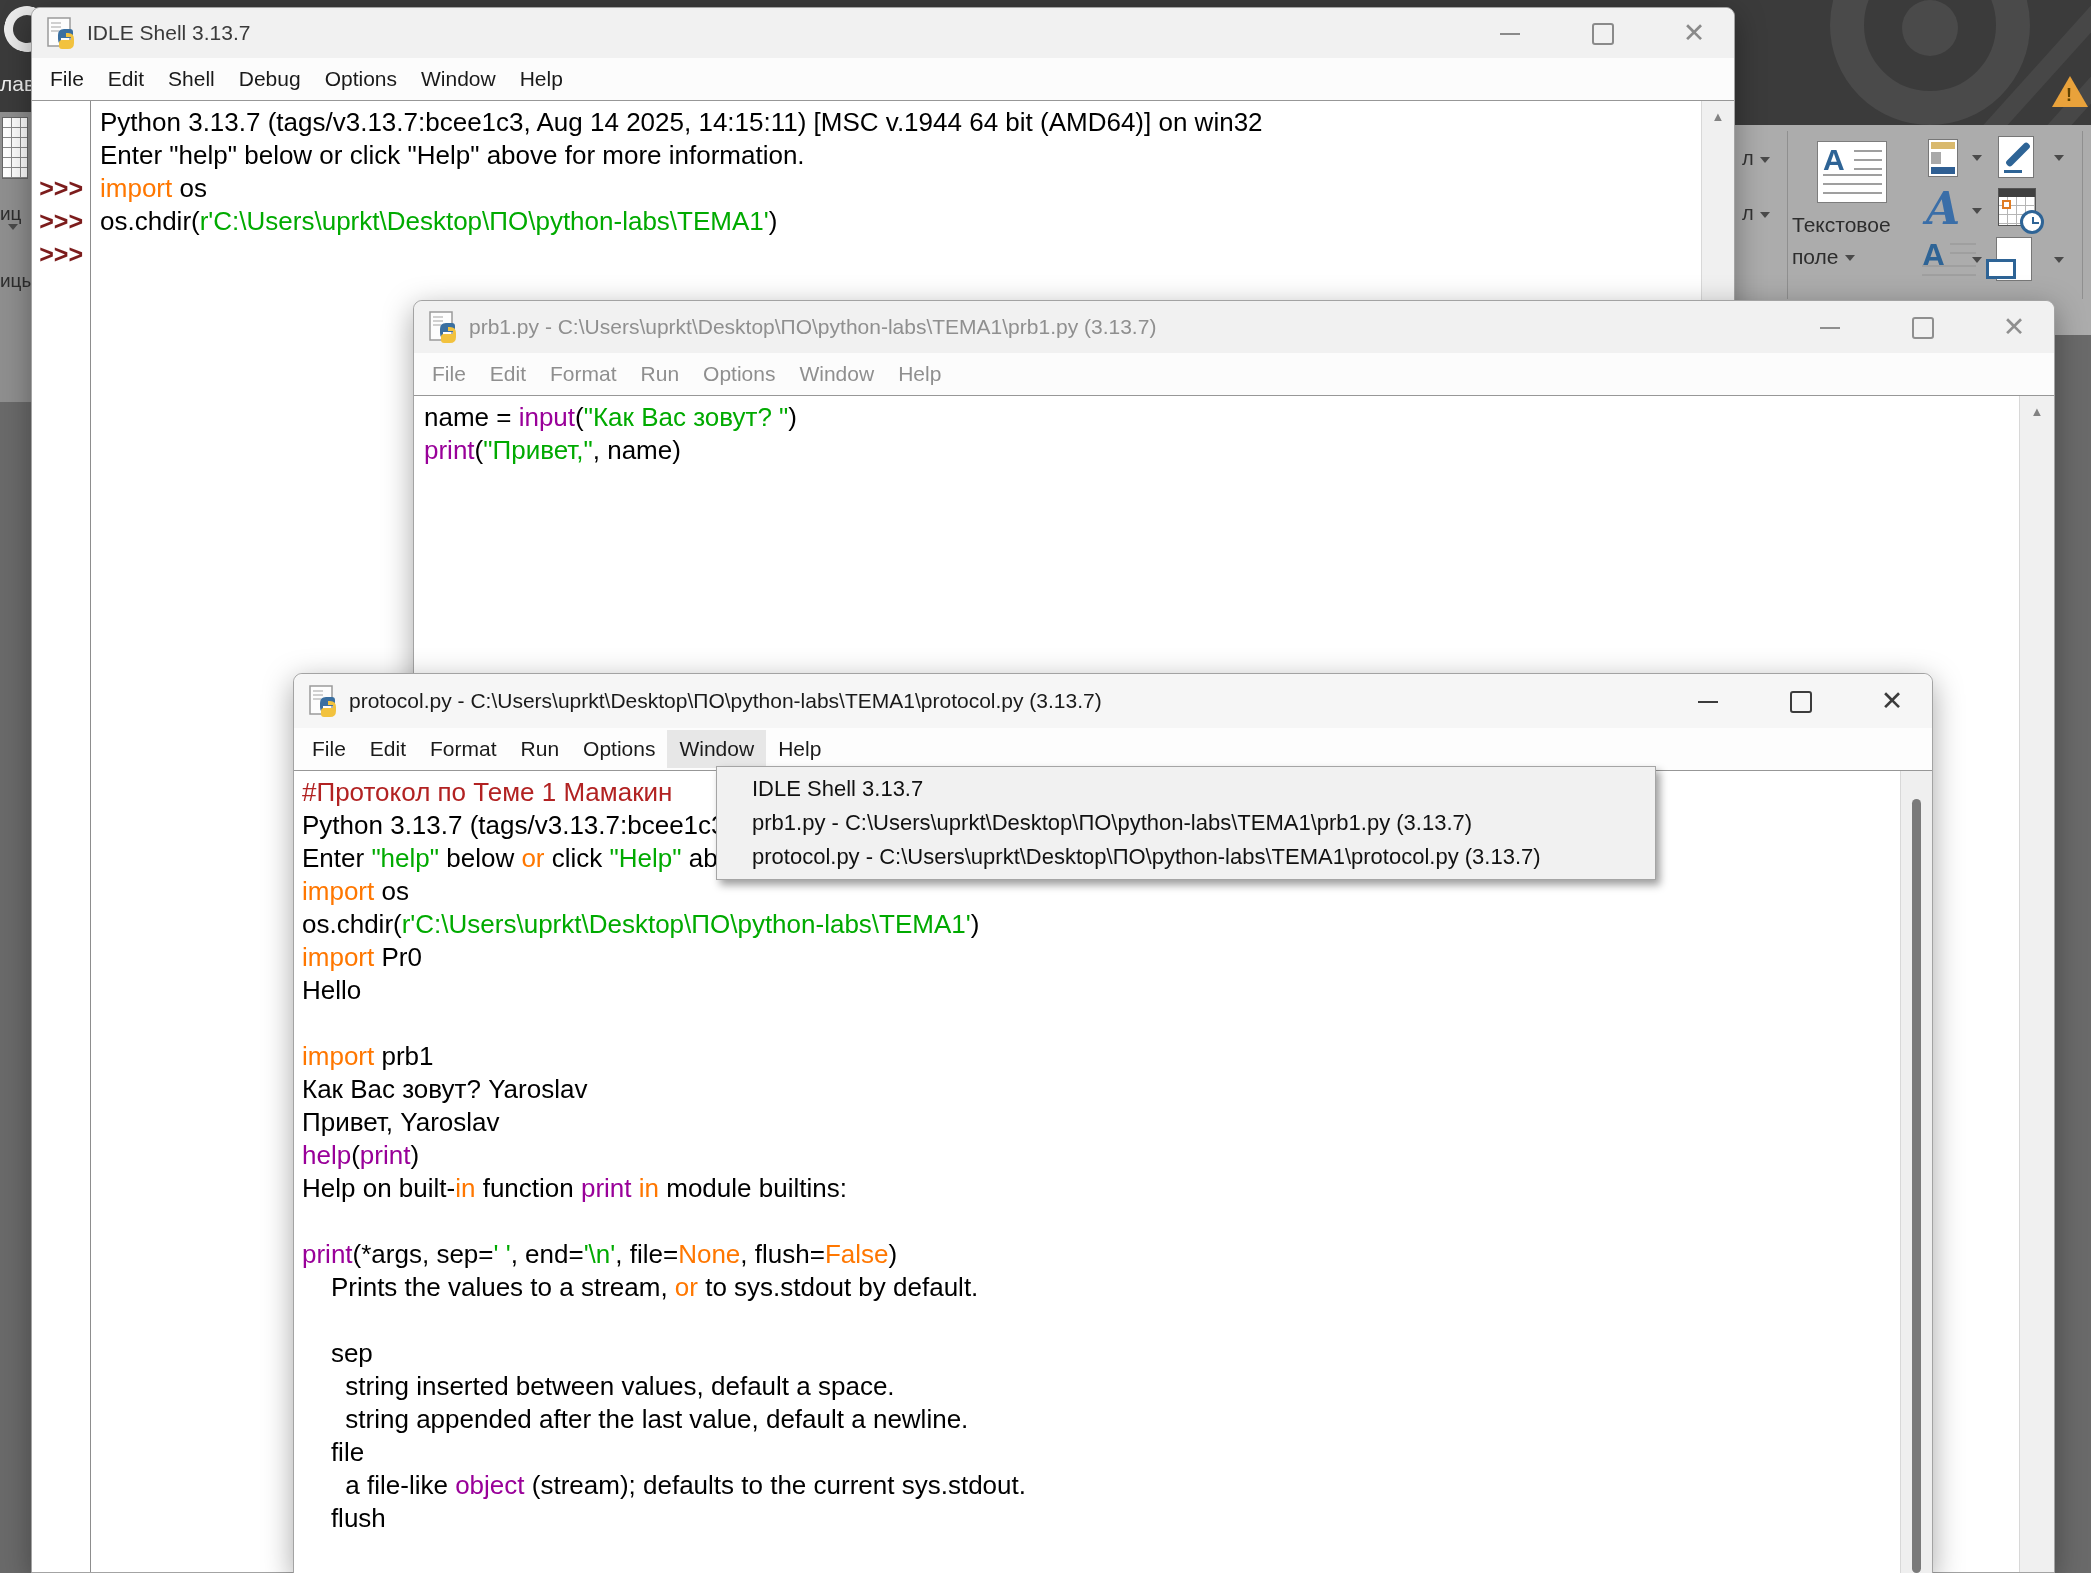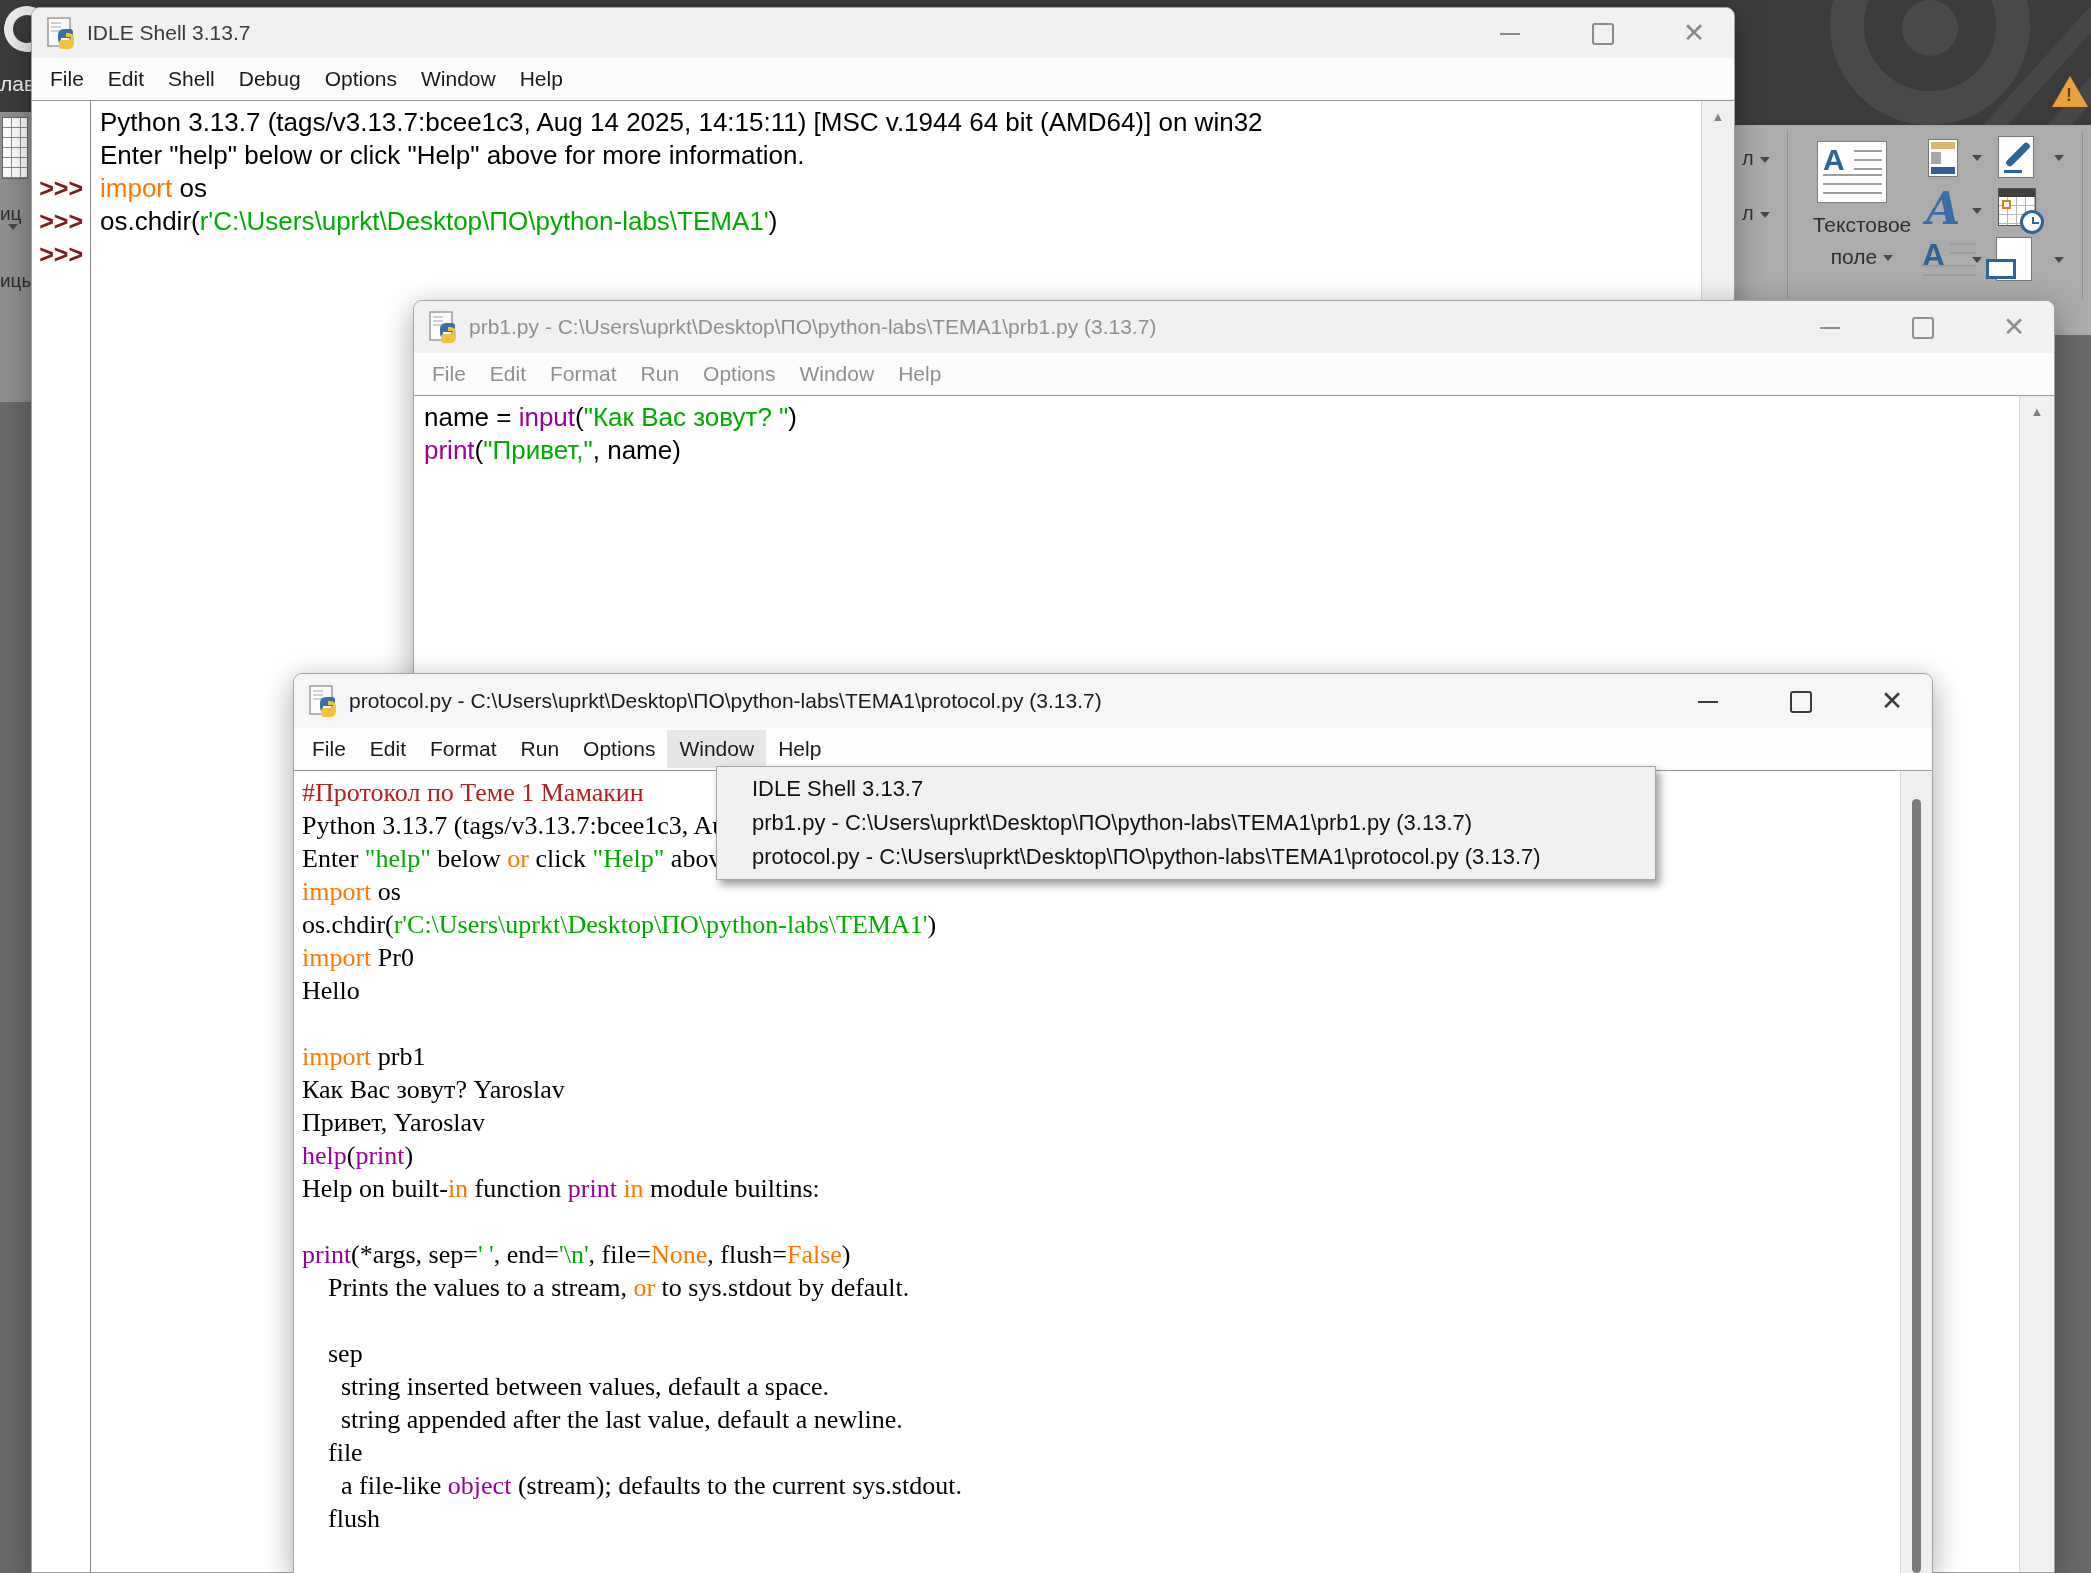--- a/index.html
+++ b/index.html
@@ -17,21 +17,21 @@
   .warn-tri { position:absolute; left:2052px; top:76px; width:0; height:0; border-left:18px solid transparent; border-right:18px solid transparent; border-bottom:31px solid #e9a23b; }
   .warn-tri .bang { position:absolute; left:-4px; top:9px; color:#5f4200; font-weight:bold; font-size:18px; }
 
   .word-ribbon { position:absolute; left:0; top:125px; width:2091px; height:210px; background:#acacac; }
   .ribbon-sep { position:absolute; top:6px; width:1px; height:168px; background:#8f8f8f; }
   .partial-lbl { position:absolute; color:#333; font-size:20px; }
   .dd-arrow { display:inline-block; width:0; height:0; border-left:5px solid transparent; border-right:5px solid transparent; border-top:6px solid #4a4a4a; margin-left:6px; vertical-align:middle; }
   .tb-icon { position:absolute; left:1817px; top:16px; width:70px; height:62px; background:#fff; border:1px solid #7d7d7d; }
   .tb-icon .tbA { position:absolute; left:5px; top:1px; color:#2e6496; font-size:30px; font-weight:bold; }
   .hlines { background:repeating-linear-gradient(to bottom,#9f9f9f 0 2px,transparent 2px 9px); position:absolute; }
-  .ribbon-btn-label { position:absolute; color:#2d2d2d; font-size:21px; width:140px; text-align:center; }
+  .ribbon-btn-label { position:absolute; color:#2d2d2d; font-size:21px; width:140px; text-align:left; }
   .mini { position:absolute; }
   .qp-icon { width:30px; height:38px; background:#fff; border:1px solid #777; }
   .qp-icon .top { position:absolute; left:2px; top:2px; right:2px; height:7px; background:#d9b96d; }
   .qp-icon .blk { position:absolute; left:2px; top:12px; width:10px; height:12px; background:#a9a9a9; }
   .qp-icon .bot { position:absolute; left:2px; bottom:2px; right:2px; height:7px; background:#2f5f93; }
   .page-icon { background:#fff; border:1px solid #777; position:absolute; }
   .wordart-a { color:#3a6ea8; font-family:"DejaVu Serif", serif; font-style:italic; font-weight:bold; font-size:44px; }
   .dropcap-a { color:#2e6496; font-weight:bold; font-size:32px; }
   .obj-rect { position:absolute; border:3px solid #2e6496; background:#fff; }
   .cal { width:38px; height:38px; position:absolute; background:#fff; border:1px solid #555; }
@@ -96,21 +96,21 @@
   #prb1-pane { position:absolute; left:0; right:35px; top:0; bottom:0; padding:5px 0 0 10px; overflow:hidden; }
   #prb1-scroll { width:35px; }
 
   
   #proto-win { left:293px; top:673px; width:1640px; height:901px; z-index:4; }
   #proto-win .titlebar { height:54px; background:#f6f6f6; }
   #proto-win .ttext { color:#1a1a1a; }
   #proto-win .controls { color:#3c3c3c; }
   #proto-win .menubar { top:54px; height:42px; background:#fdfdfd; }
   #proto-win .codebody { top:96px; }
-  #proto-pane { position:absolute; left:0; right:32px; top:0; bottom:0; padding:5px 4px 0 8px; overflow:hidden;font-family:Liberation Serif, serif; }
+  #proto-pane { position:absolute; left:0; right:32px; top:0; bottom:0; padding:5px 4px 0 8px; overflow:hidden; }
   #proto-scroll { width:32px; background:#efefef; }
   #proto-thumb { position:absolute; left:11px; width:9px; top:28px; bottom:0; background:#7a7a7a; border-radius:5px; }
 
   
   #win-dropdown { position:absolute; left:716px; top:766px; width:940px; z-index:50; background:#f1f1f1; border:1px solid #a5a5a5; box-shadow:4px 5px 8px rgba(0,0,0,.38); padding:5px 0; }
   .dd-item { height:34px; line-height:34px; padding-left:35px; font-size:22px; color:#111; white-space:nowrap; }
 </style>
 </head>
 <body>
 

